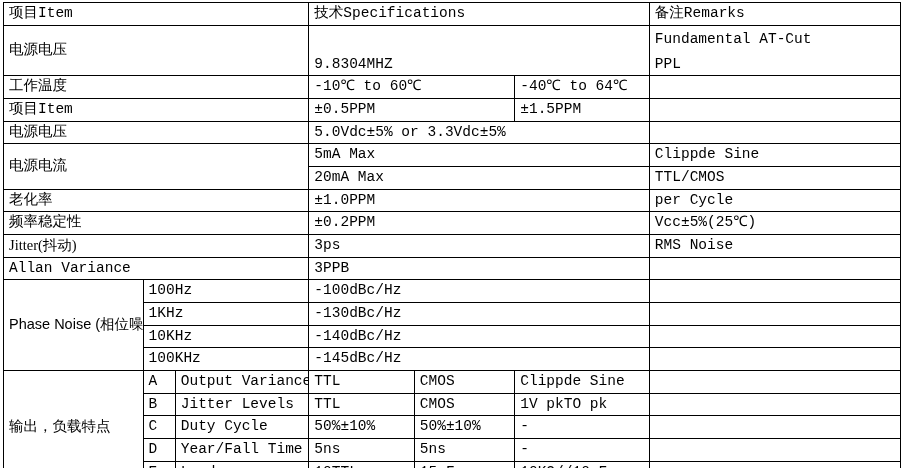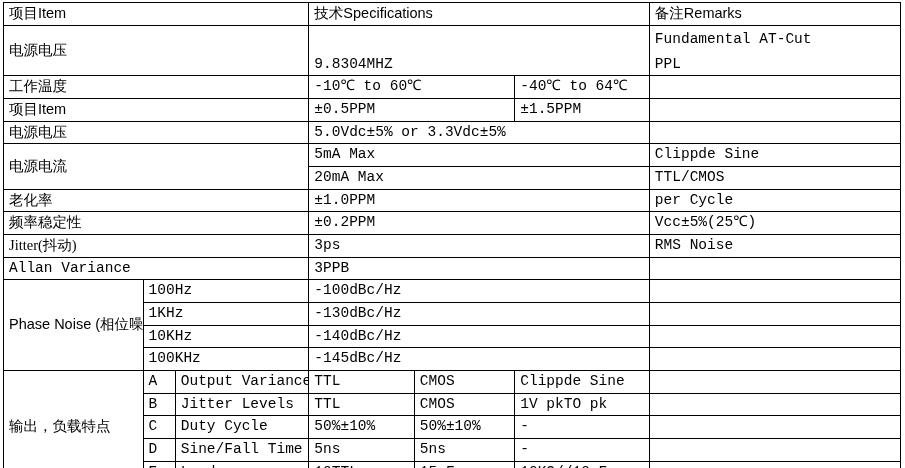--- a/index.html
+++ b/index.html
@@ -36,21 +36,21 @@
     line-height: 1.15;
     white-space: nowrap;
     overflow: hidden;
   }
   td.mono {
     font-family: "Liberation Mono", monospace;
     font-size: 13.5px;
     letter-spacing: 0px;
   }
   td.cjk {
-    font-family: Liberation Sans, sans-serif;
+    font-family: Liberation Mono, monospace;
     font-size: 15px;
   }
   td.cjkmono {
     font-family: Liberation Serif, serif;
     font-size: 14px;
   }
   .r-item { height: 22px; }
   .r-tall { height: 28px; }
   .h-head { height: 23px; }
   .midcenterlabel {
@@ -187,21 +187,21 @@
       <tr class="r-item">
         <td class="mono">C</td>
         <td class="mono">Duty Cycle</td>
         <td class="mono">50%±10%</td>
         <td class="mono">50%±10%</td>
         <td class="mono">-</td>
         <td class="mono"></td>
       </tr>
       <tr class="r-item">
         <td class="mono">D</td>
-        <td class="mono">Sine/Fall Time</td>
+        <td class="mono">Year/Fall Time</td>
         <td class="mono">5ns</td>
         <td class="mono">5ns</td>
         <td class="mono">-</td>
         <td class="mono"></td>
       </tr>
       <tr class="r-item">
         <td class="mono">E</td>
         <td class="mono">Load</td>
         <td class="mono">10TTL</td>
         <td class="mono">15pF</td>

